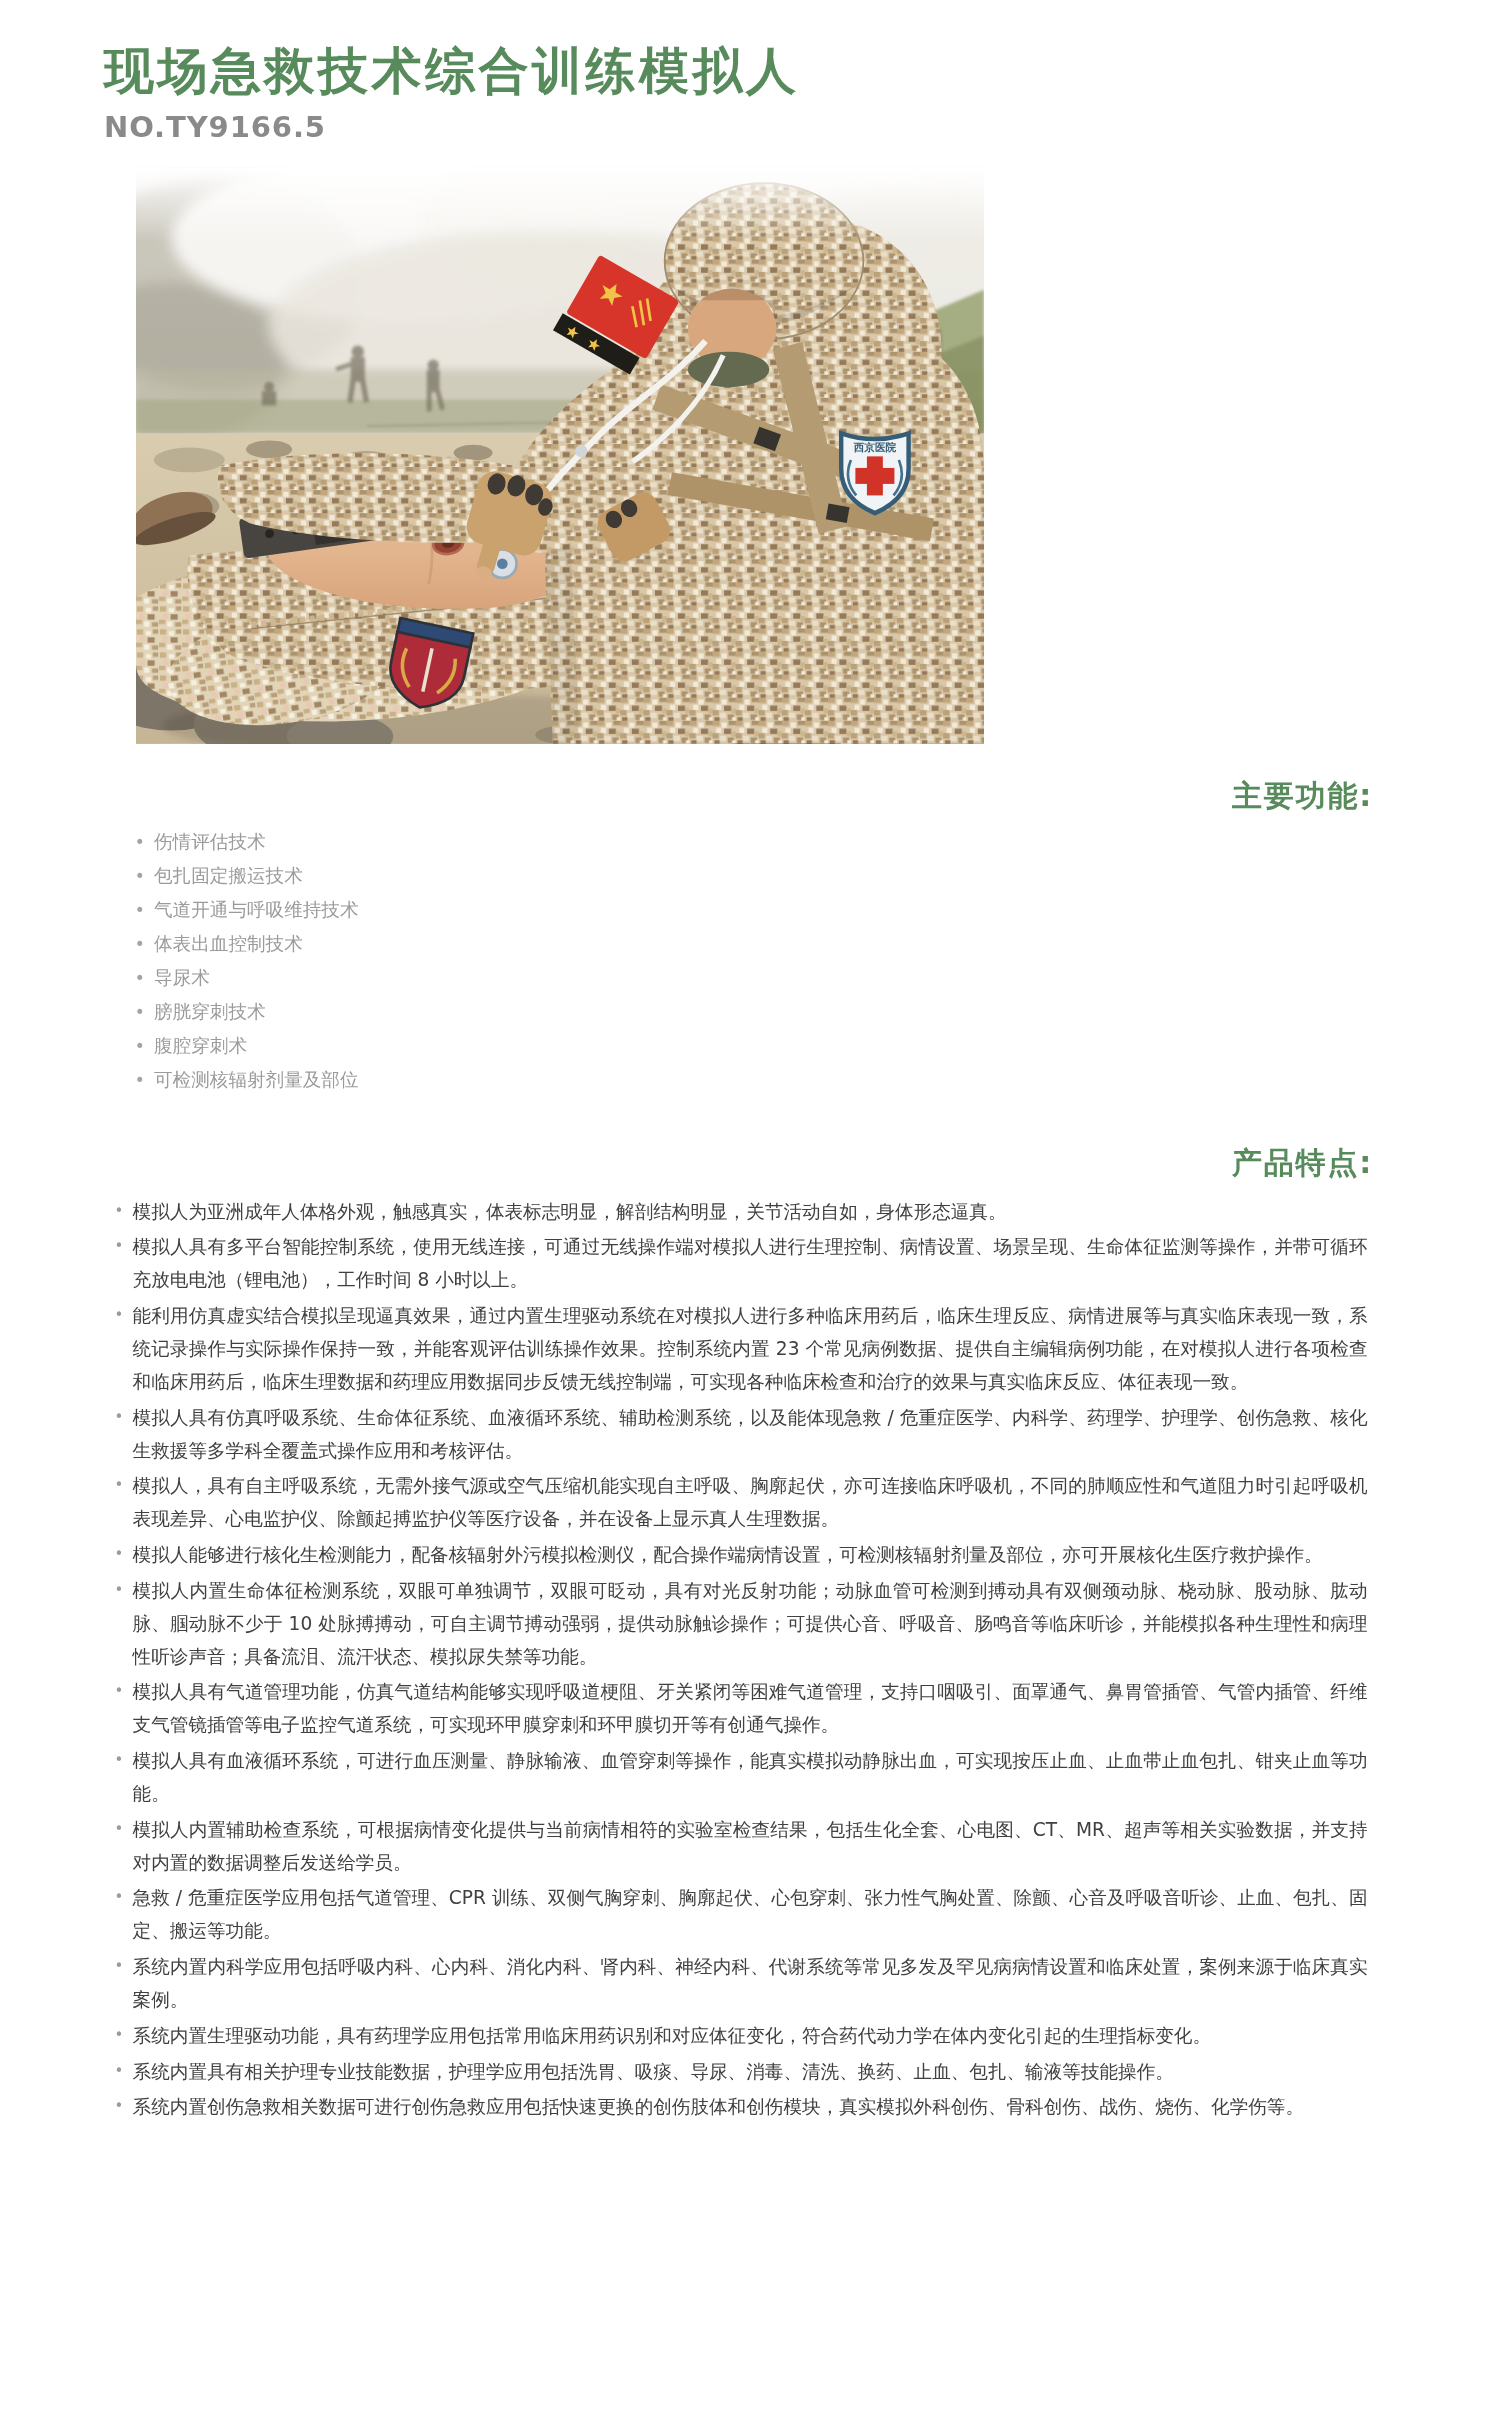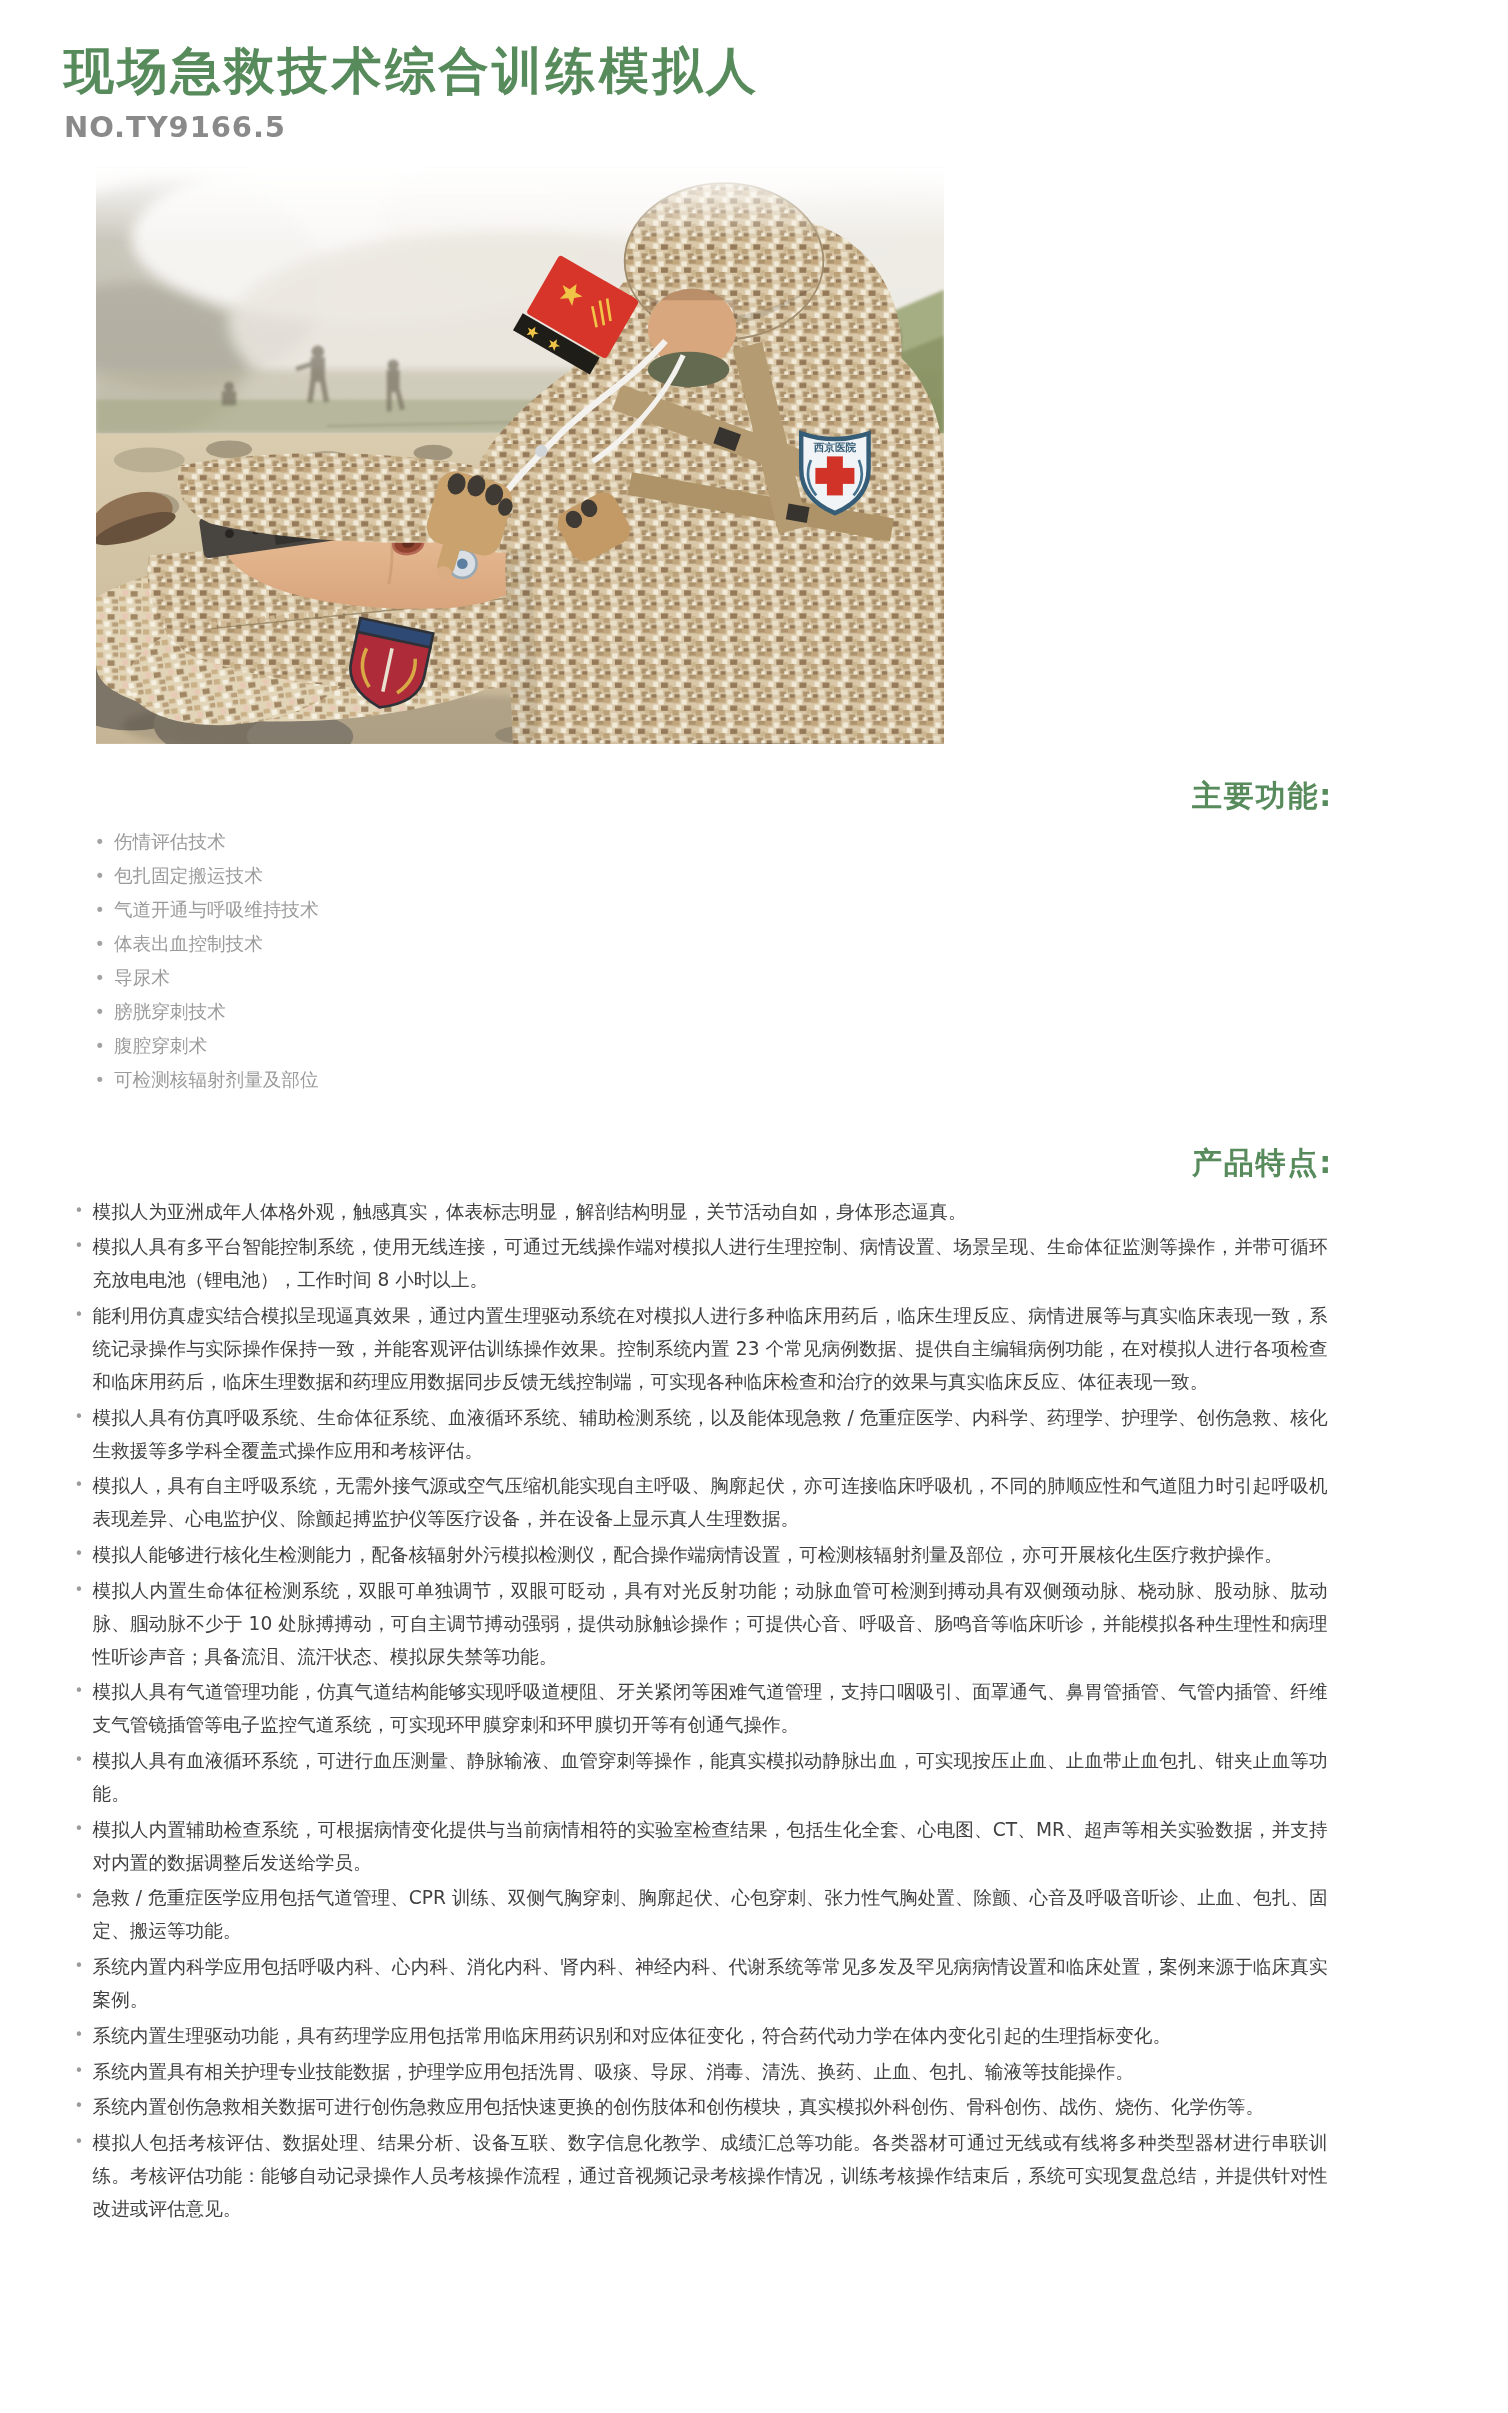--- a/index.html
+++ b/index.html
@@ -1,18 +1,18 @@
 <!DOCTYPE html>
 <html lang="zh" style="font-size:14px"><head>
 <meta charset="utf-8">
 <style>
   html,body{margin:0;padding:0;background:#ffffff;}
   body{width:1508px;height:2413px;font-family:"DejaVu Sans","Liberation Sans",sans-serif;}
   .page{position:relative;width:1508px;height:2413px;overflow:hidden;background:#ffffff;}
-  .content{margin-left:64px;width:1269px;}
+  .content{margin-left:104px;width:1269px;}
   .doc-title{margin:0;padding-top:44px;font-size:50px;line-height:55px;letter-spacing:3.5px;
              font-weight:700;color:#578b5c;}
   .model-no{margin-top:10.6px;font-size:29px;line-height:35px;font-weight:700;color:#8a8a8a;letter-spacing:0.9px;}
   .photo{margin:22px 0 0 0;width:772px;height:577px;display:block;padding-left:32px;}
   .photo svg{display:block;}
   h2.sec-heading{margin:32px 0 0 24px;font-size:30px;line-height:39px;font-weight:700;color:#578b5c;letter-spacing:1.8px;text-align:right;}
   h2.sec-heading.features{margin-top:46px;}
   ul.func-list{list-style:none;margin:10.6px 0 0 29px;padding:0;font-size:18.6px;line-height:34px;color:#9b9b9b;}
   ul.func-list li{position:relative;padding-left:21px;}
   ul.func-list li::before{content:"•";position:absolute;left:1.8px;top:0;font-size:17px;color:#a3a3a3;}
@@ -318,18 +318,17 @@
       <li>模拟人能够进行核化生检测能力，配备核辐射外污模拟检测仪，配合操作端病情设置，可检测核辐射剂量及部位，亦可开展核化生医疗救护操作。</li>
       <li>模拟人内置生命体征检测系统，双眼可单独调节，双眼可眨动，具有对光反射功能；动脉血管可检测到搏动具有双侧颈动脉、桡动脉、股动脉、肱动脉、腘动脉不少于 10 处脉搏搏动，可自主调节搏动强弱，提供动脉触诊操作；可提供心音、呼吸音、肠鸣音等临床听诊，并能模拟各种生理性和病理性听诊声音；具备流泪、流汗状态、模拟尿失禁等功能。</li>
       <li>模拟人具有气道管理功能，仿真气道结构能够实现呼吸道梗阻、牙关紧闭等困难气道管理，支持口咽吸引、面罩通气、鼻胃管插管、气管内插管、纤维支气管镜插管等电子监控气道系统，可实现环甲膜穿刺和环甲膜切开等有创通气操作。</li>
       <li>模拟人具有血液循环系统，可进行血压测量、静脉输液、血管穿刺等操作，能真实模拟动静脉出血，可实现按压止血、止血带止血包扎、钳夹止血等功能。</li>
       <li>模拟人内置辅助检查系统，可根据病情变化提供与当前病情相符的实验室检查结果，包括生化全套、心电图、CT、MR、超声等相关实验数据，并支持对内置的数据调整后发送给学员。</li>
       <li>急救 / 危重症医学应用包括气道管理、CPR 训练、双侧气胸穿刺、胸廓起伏、心包穿刺、张力性气胸处置、除颤、心音及呼吸音听诊、止血、包扎、固定、搬运等功能。</li>
       <li>系统内置内科学应用包括呼吸内科、心内科、消化内科、肾内科、神经内科、代谢系统等常见多发及罕见病病情设置和临床处置，案例来源于临床真实案例。</li>
       <li>系统内置生理驱动功能，具有药理学应用包括常用临床用药识别和对应体征变化，符合药代动力学在体内变化引起的生理指标变化。</li>
       <li>系统内置具有相关护理专业技能数据，护理学应用包括洗胃、吸痰、导尿、消毒、清洗、换药、止血、包扎、输液等技能操作。</li>
       <li>系统内置创伤急救相关数据可进行创伤急救应用包括快速更换的创伤肢体和创伤模块，真实模拟外科创伤、骨科创伤、战伤、烧伤、化学伤等。</li>
-      <li>模拟人包括考核评估、数据处理、结果分析、设备互联、数字信息化教学、成绩汇总等功能。各类器材可通过无线或有线将多种类型器材进行串联训练。考核评估功能：能够自动记录操作人员考核操作流程，通过音视频记录考核操作情况，训练考核操作结束后，系统可实现复盘总结，并提供针对性改进或评估意见。</li>
     </ul>
 
   </div>
 </div>
 
 
 </body></html>

